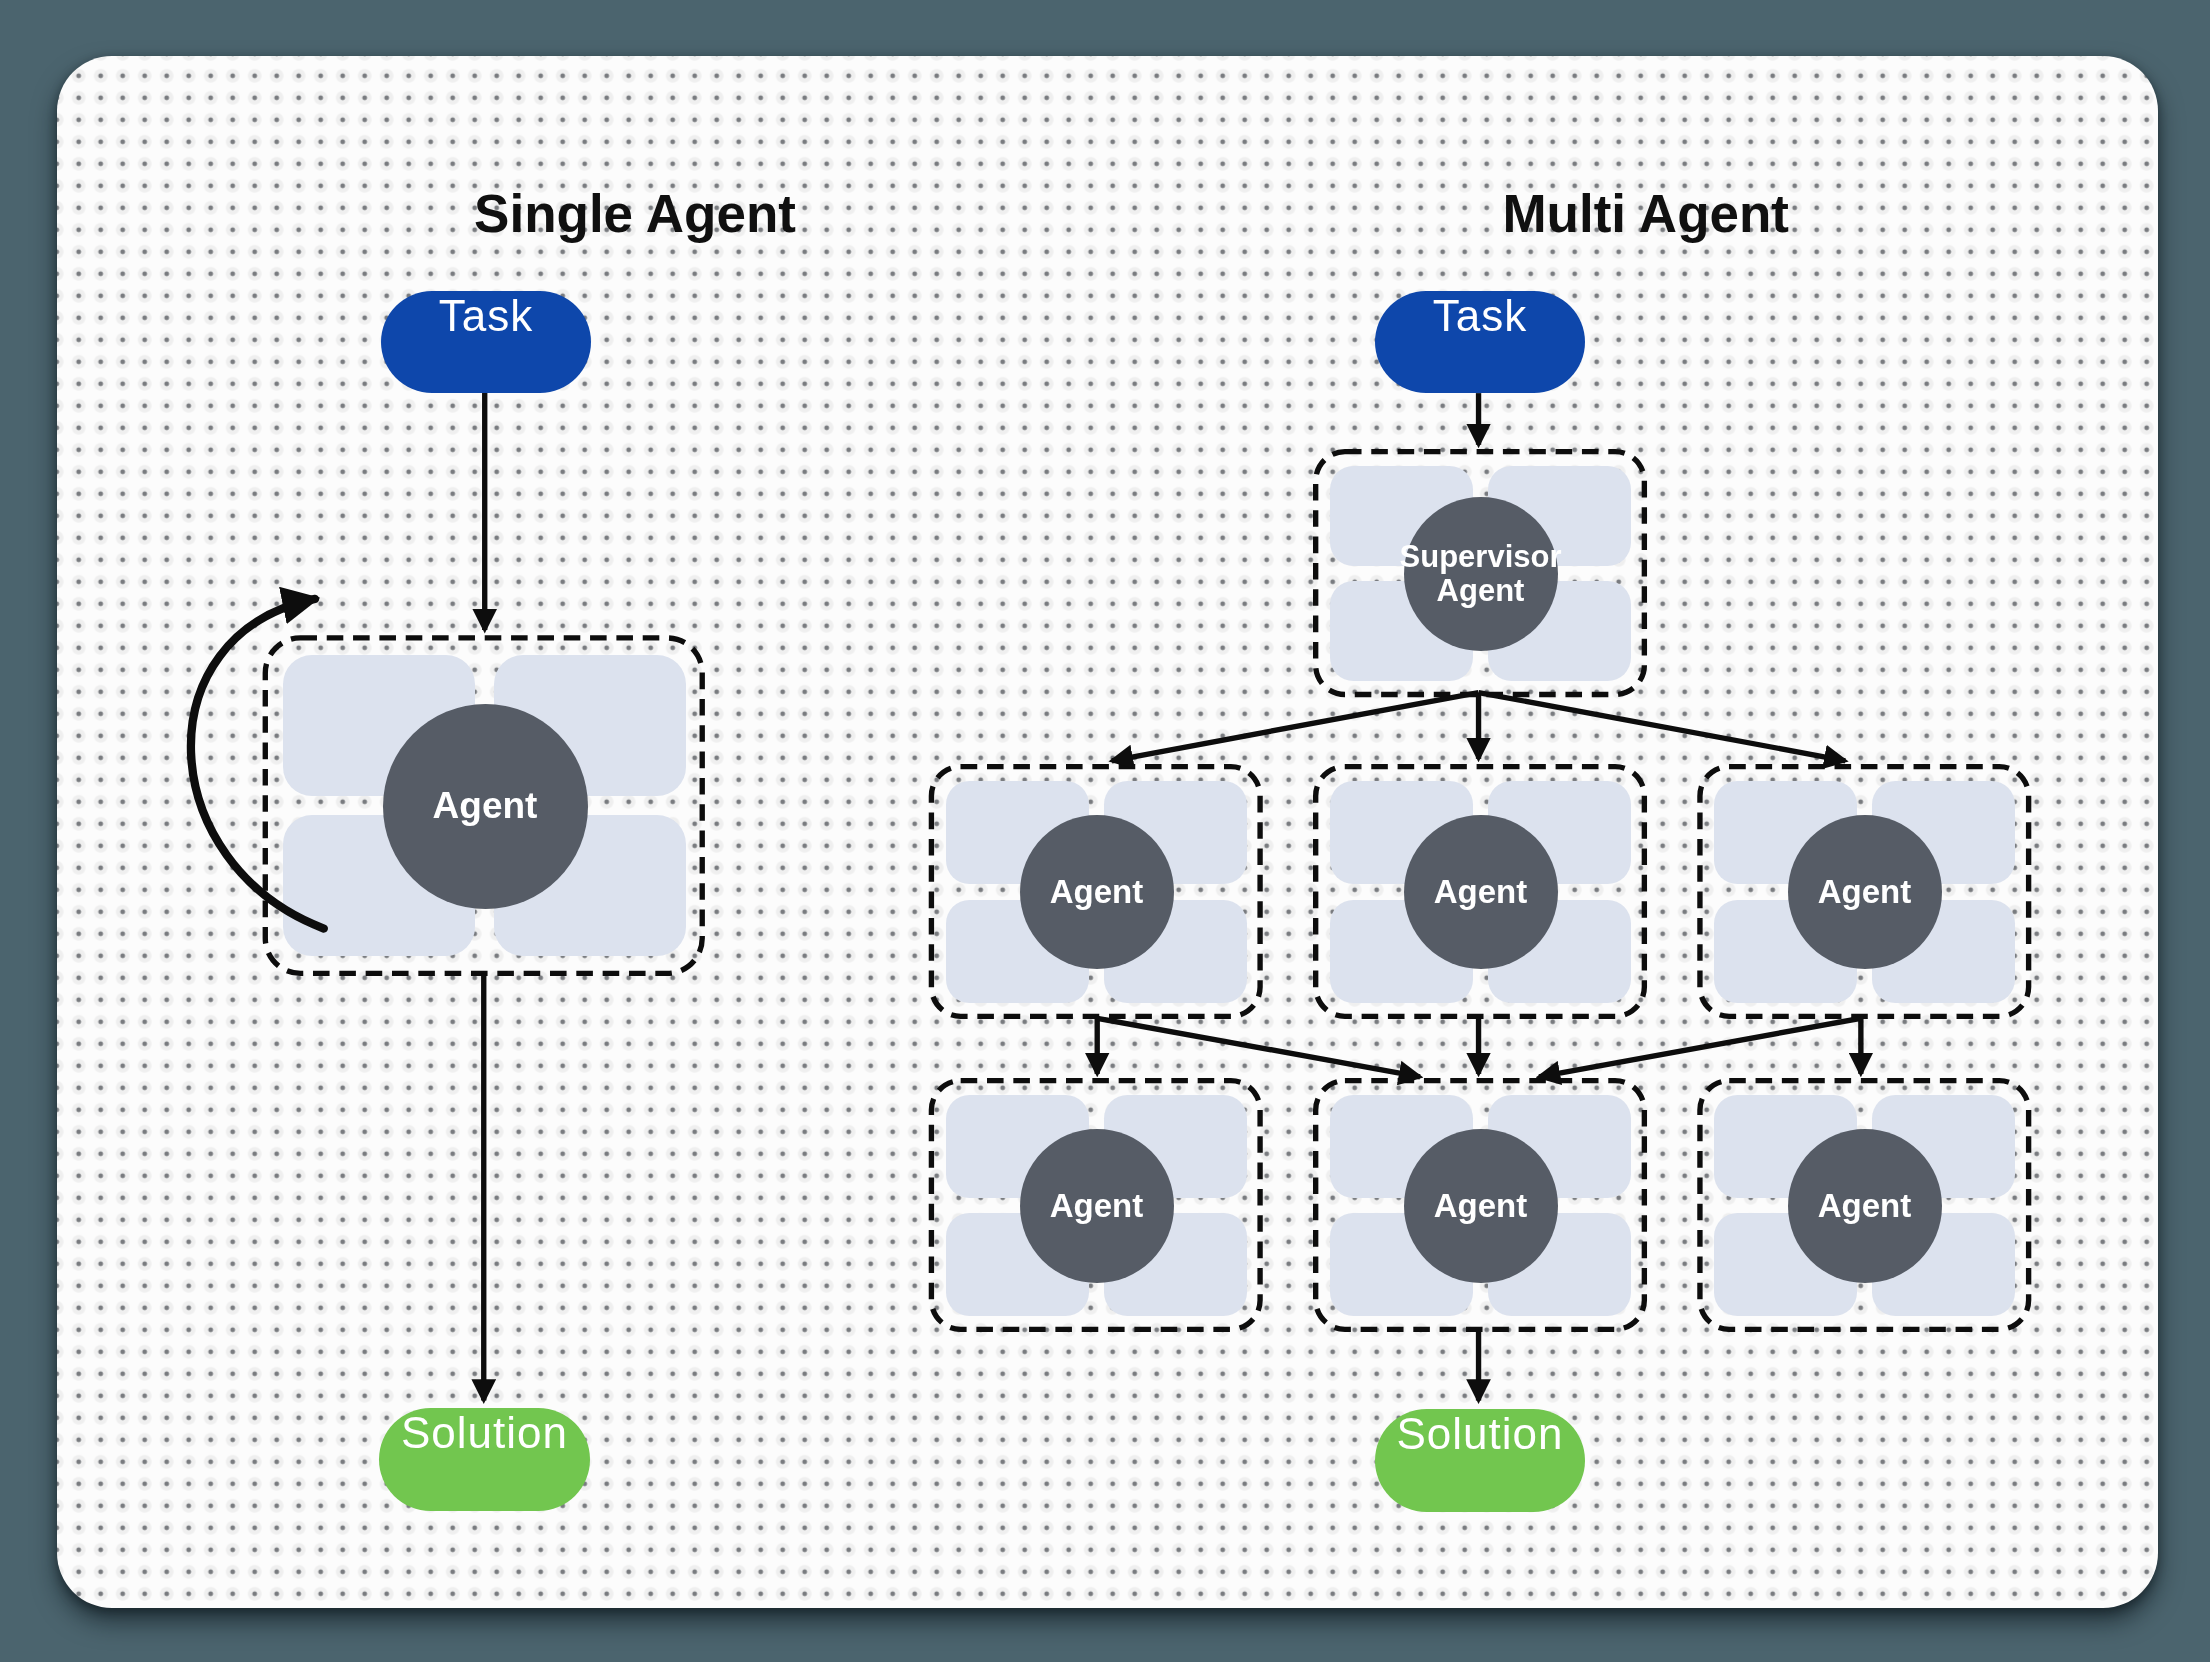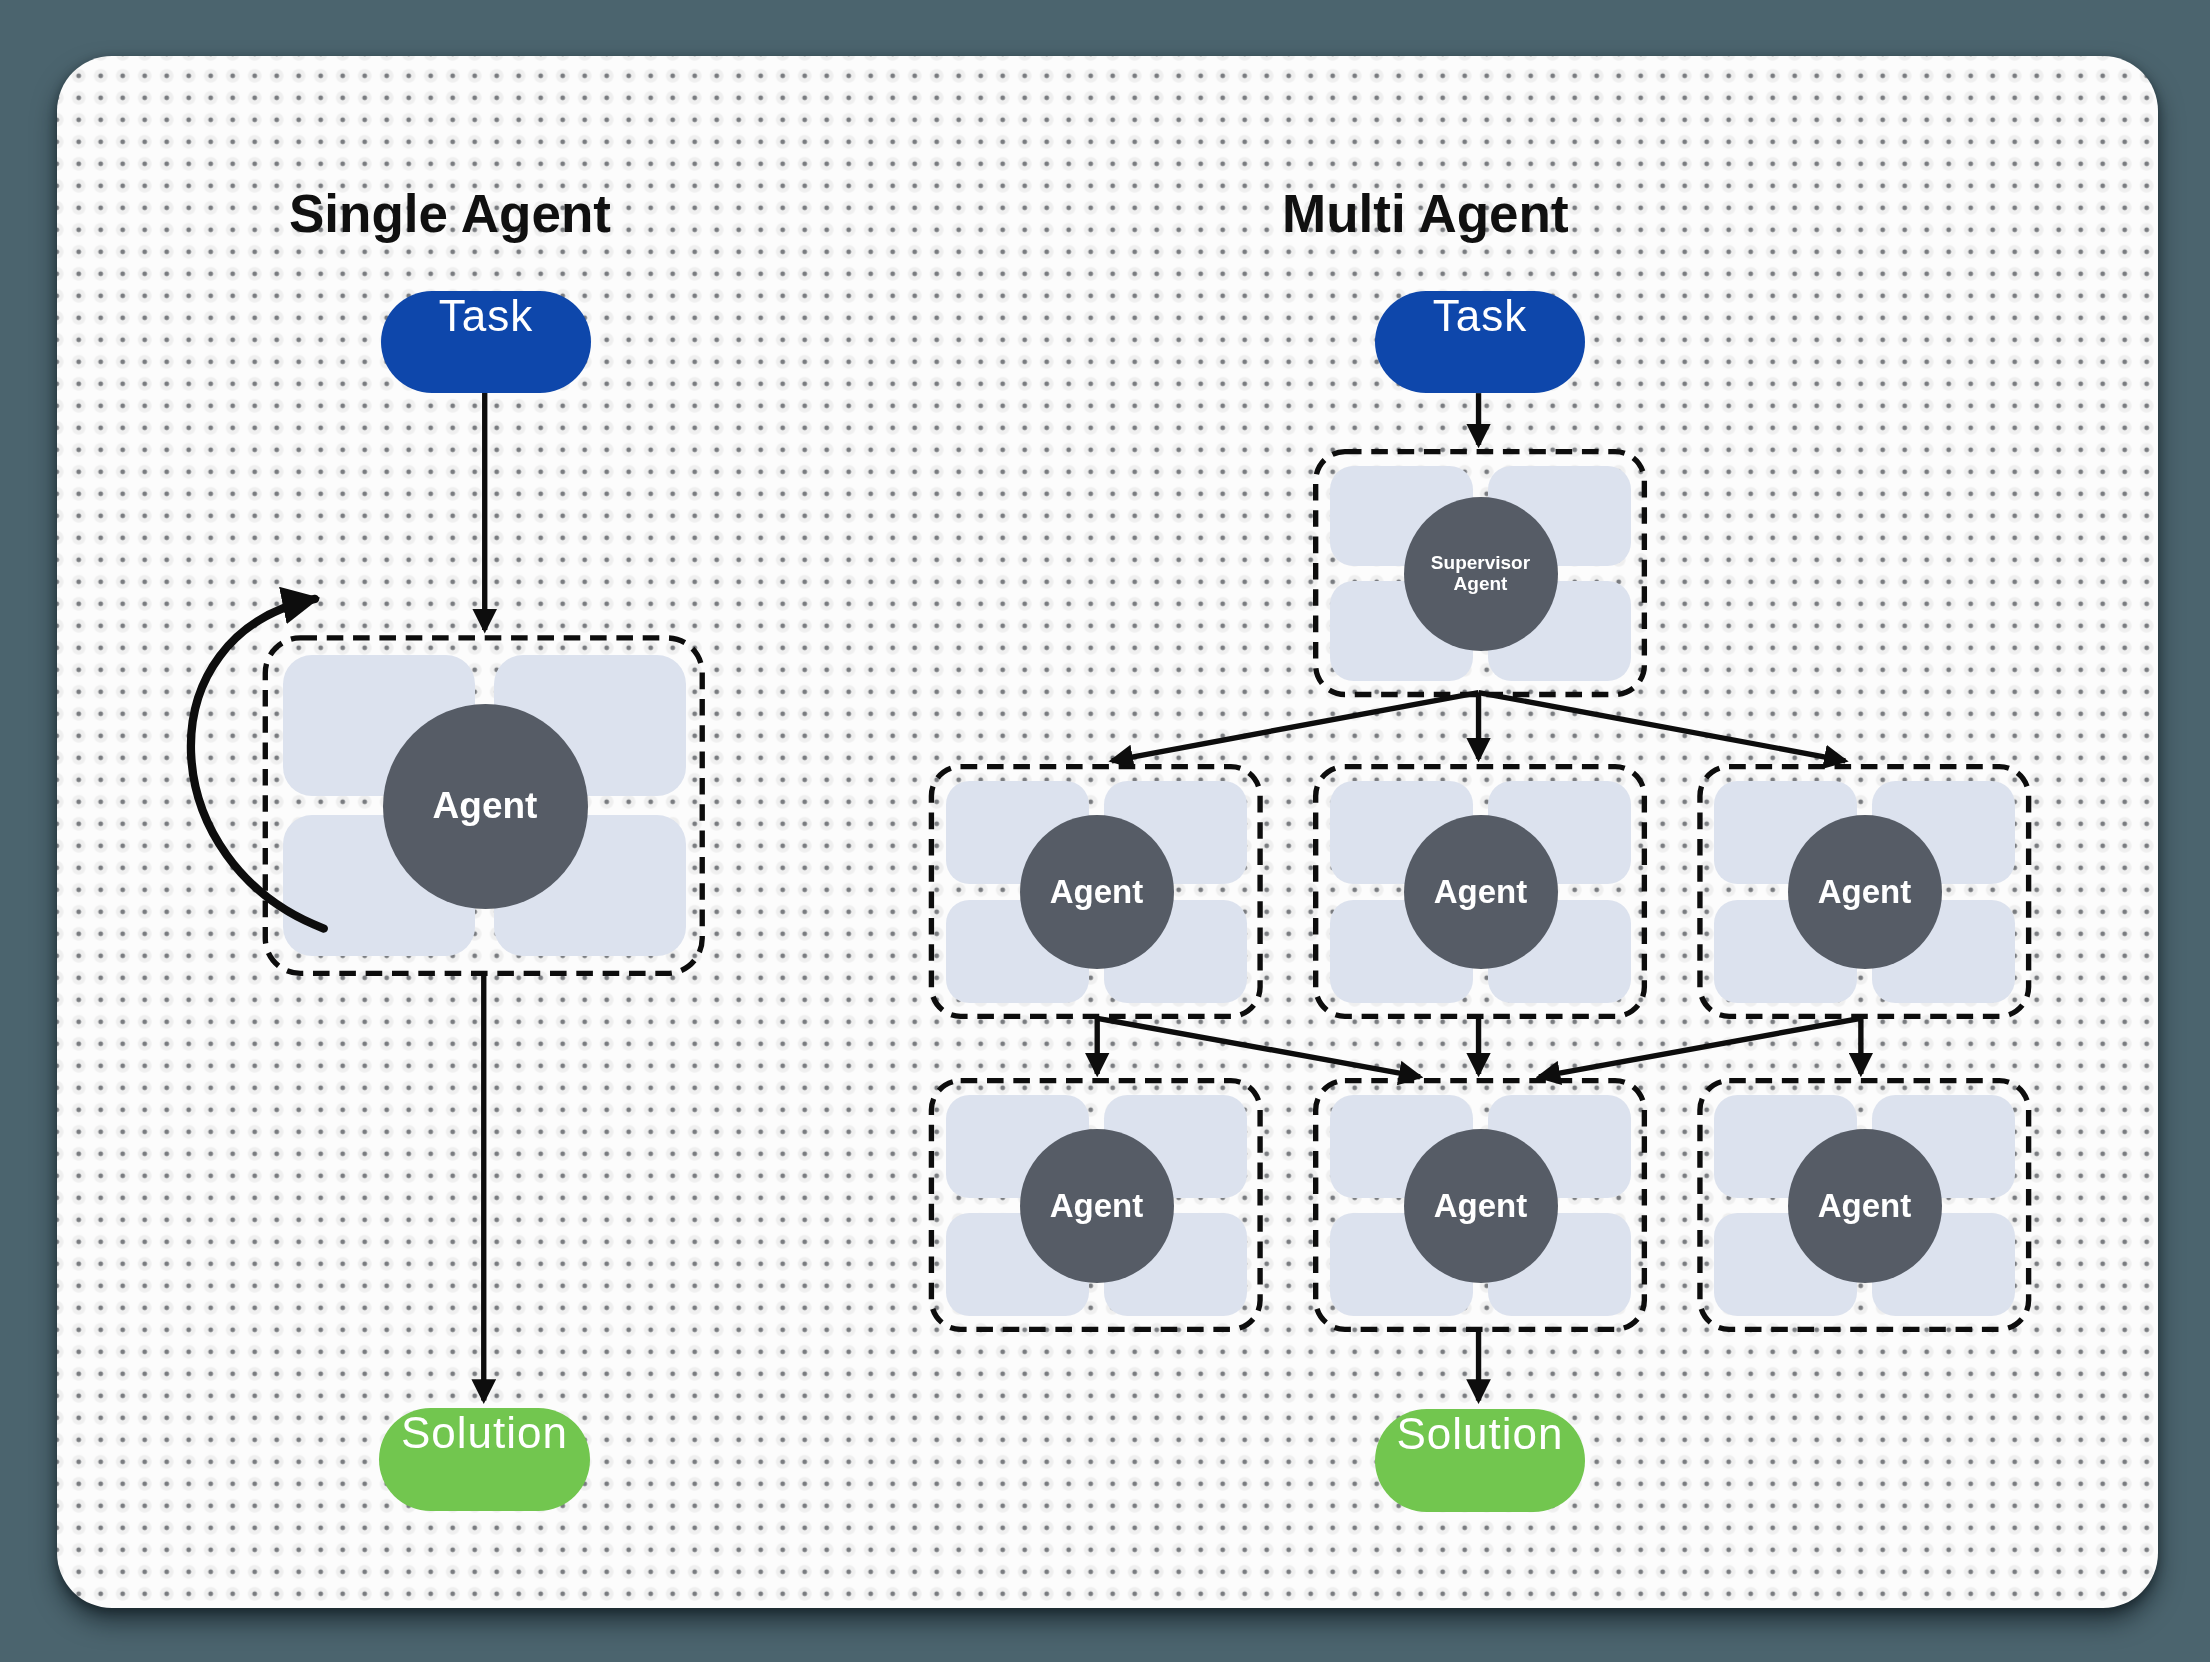--- a/index.html
+++ b/index.html
@@ -14,21 +14,21 @@
     background-color:#fcfcfc;
     background-image:
       radial-gradient(circle, rgba(0,0,0,0.05) 6.3px, rgba(0,0,0,0) 7.3px),
       radial-gradient(circle, #7f8286 2px, rgba(0,0,0,0) 2.8px);
     background-size:22px 22px, 22px 22px;
     background-position:10.7px 8.8px, 10.7px 8.8px;
     border-radius:55px;
     box-shadow:0 13.7px 25px rgba(5,15,20,0.55), 0 3.9px 9.8px rgba(5,15,20,0.4);
   }
   .title{
-    position:absolute;width:507px;text-align:left;
+    position:absolute;width:507px;text-align:right;
     font-size:53px;font-weight:700;color:#101010;letter-spacing:0px;
   }
   .pill{
     position:absolute;display:flex;justify-content:center;
     border-radius:52px;color:#ffffff;font-size:44px;font-weight:400;letter-spacing:1px;
   }
   .pill.task{background:#0e47ab;}
   .pill.solution{background:#72c64f;}
   .abox{position:absolute;}
   .tiles{
@@ -40,21 +40,21 @@
   .tile{background:#dce2ee;}
   .abox.big .tile{border-radius:29px;}
   .abox.small .tile{border-radius:23.4px;}
   .circle{
     position:absolute;border-radius:50%;background:#565c66;
     display:flex;align-items:center;justify-content:center;text-align:center;
     color:#ffffff;font-weight:700;
   }
   .circle.big{width:205px;height:205px;left:50%;top:50%;margin:-102px 0 0 -102px;font-size:37px;}
   .circle.small{width:154px;height:154px;left:50%;top:50%;margin:-77px 0 0 -77px;font-size:33px;}
-  .circle.supervisor{font-size:19px;line-height:1.08;padding:0 13.7px;box-sizing:border-box;}
+  .circle.supervisor{font-size:31px;line-height:1.08;padding:0 13.7px;box-sizing:border-box;}
   #connectors{position:absolute;left:0;top:0;pointer-events:none;}
 </style>
 </head>
 <body>
 
 <div id="card">
 
   <div class="title" style="left:232px;top:127px;">Single Agent</div>
   <div class="title" style="left:1225px;top:127px;">Multi Agent</div>
 

